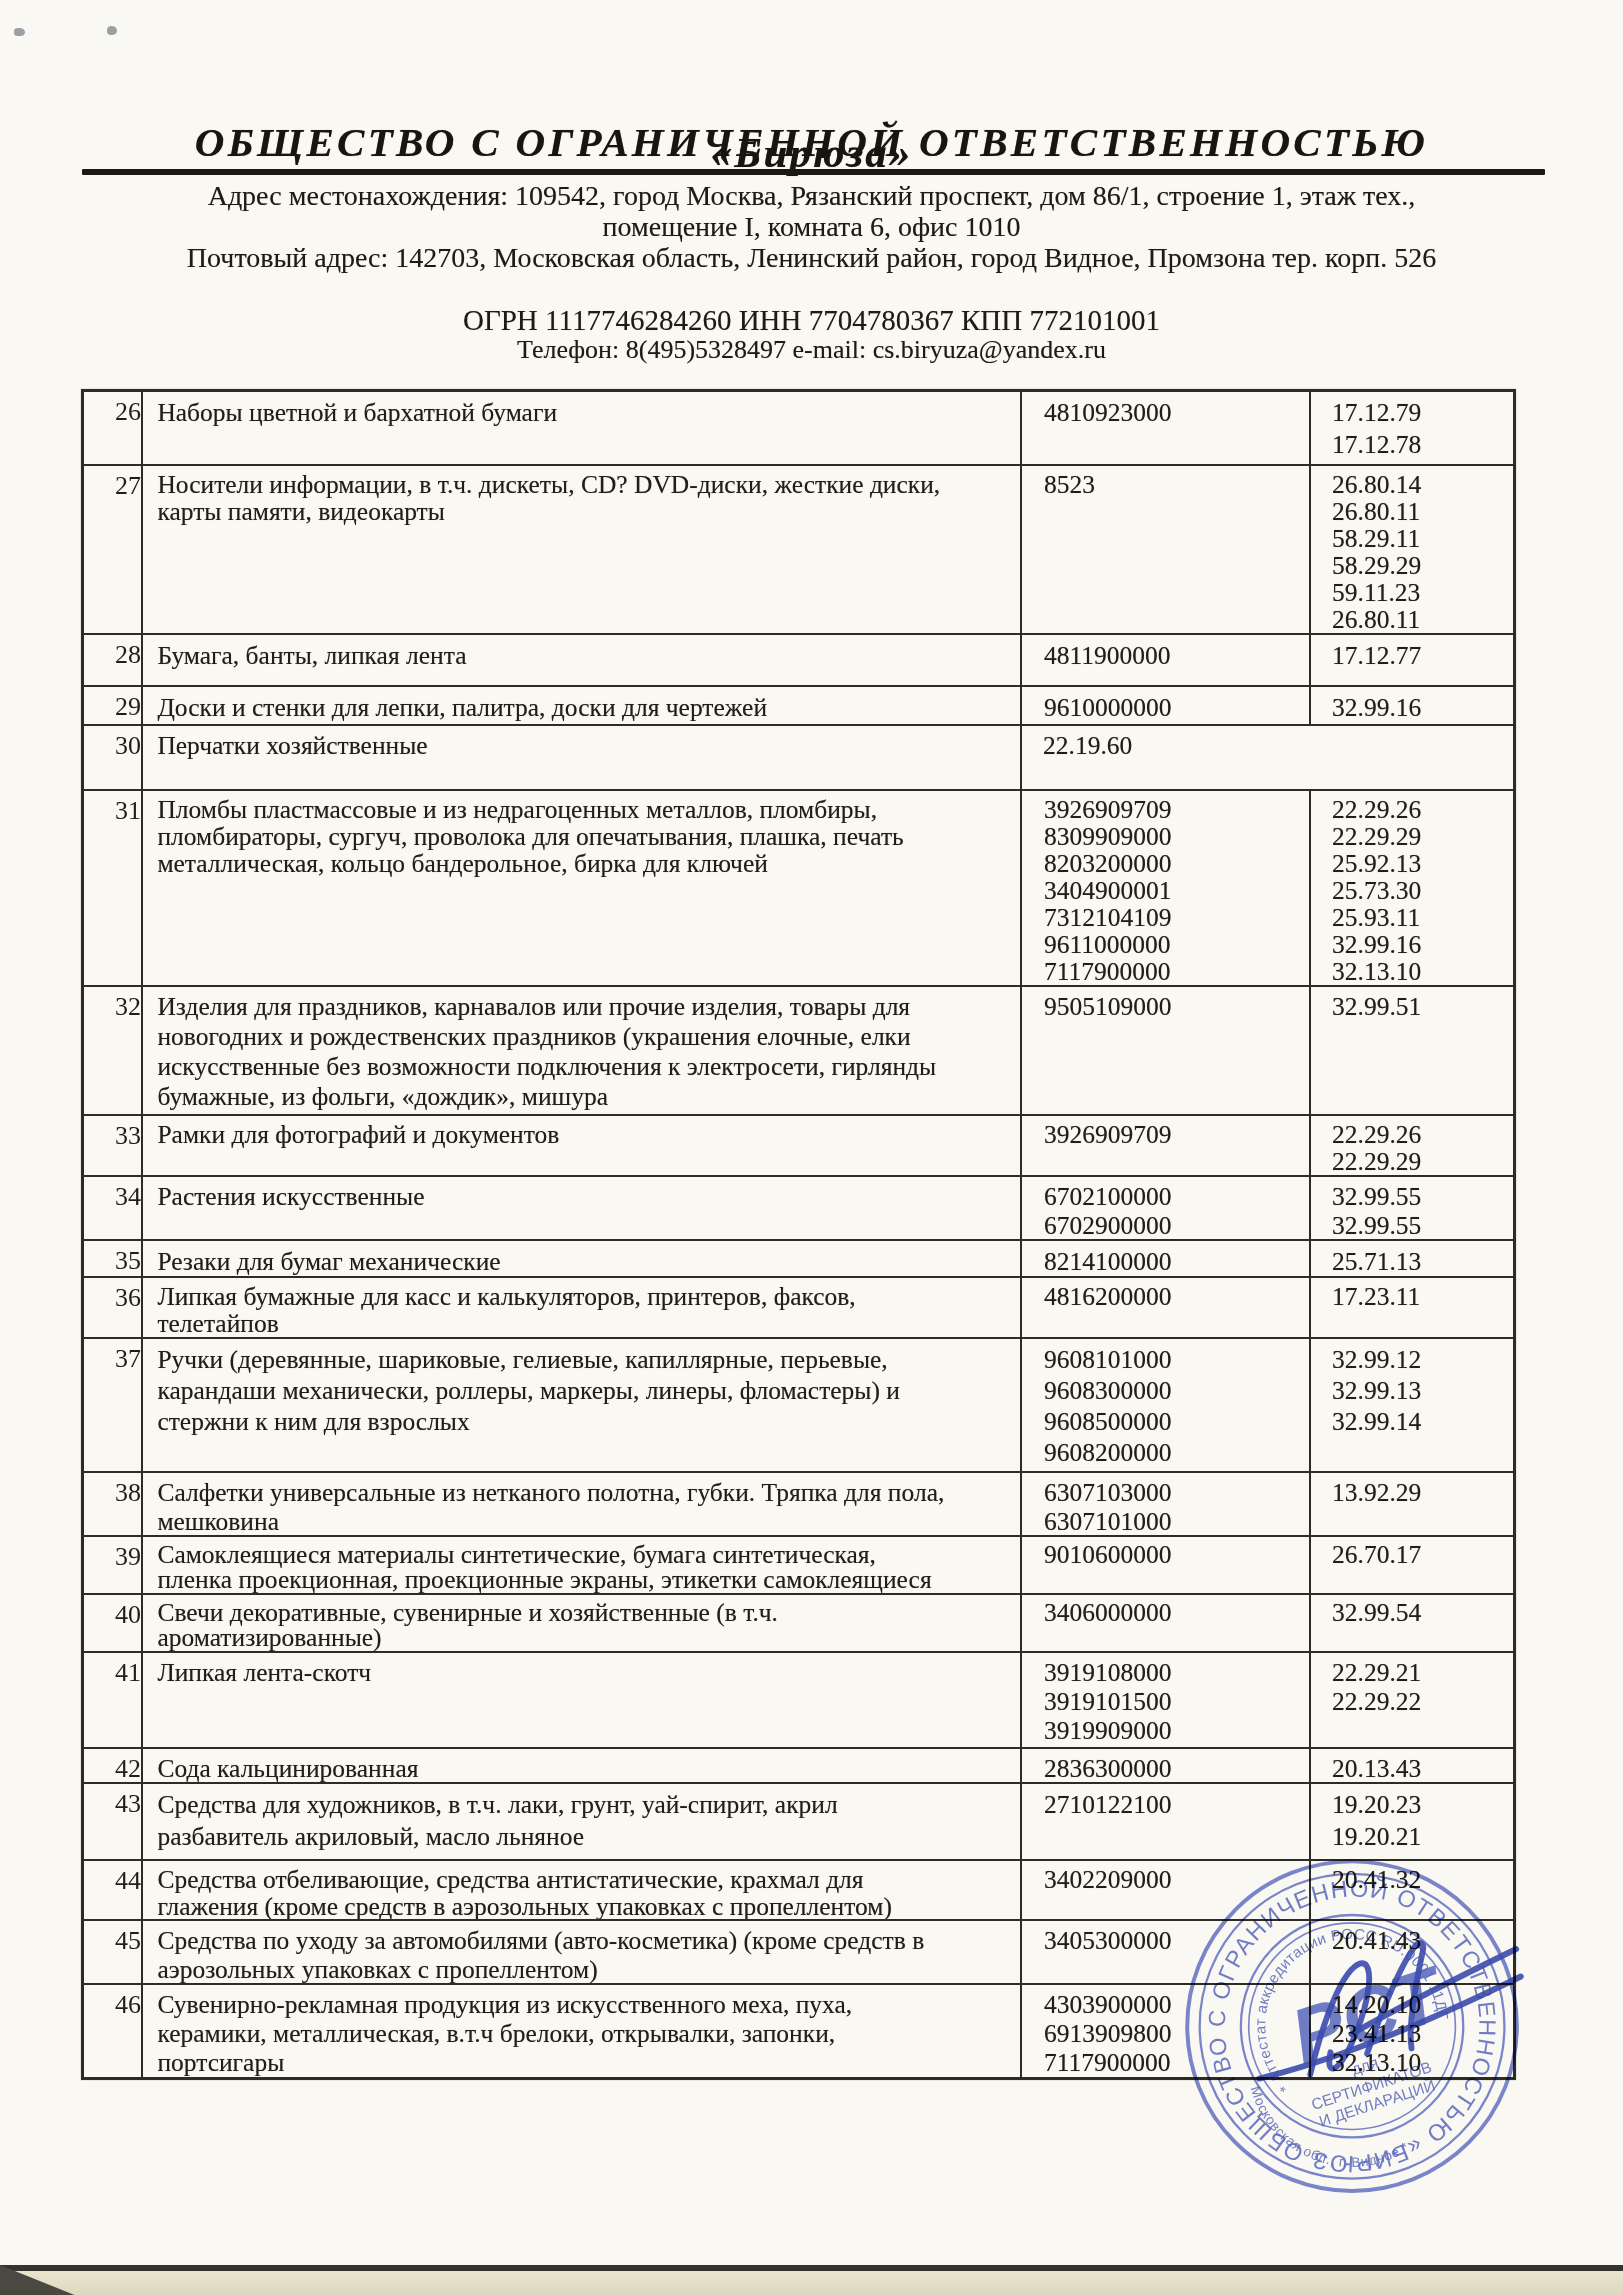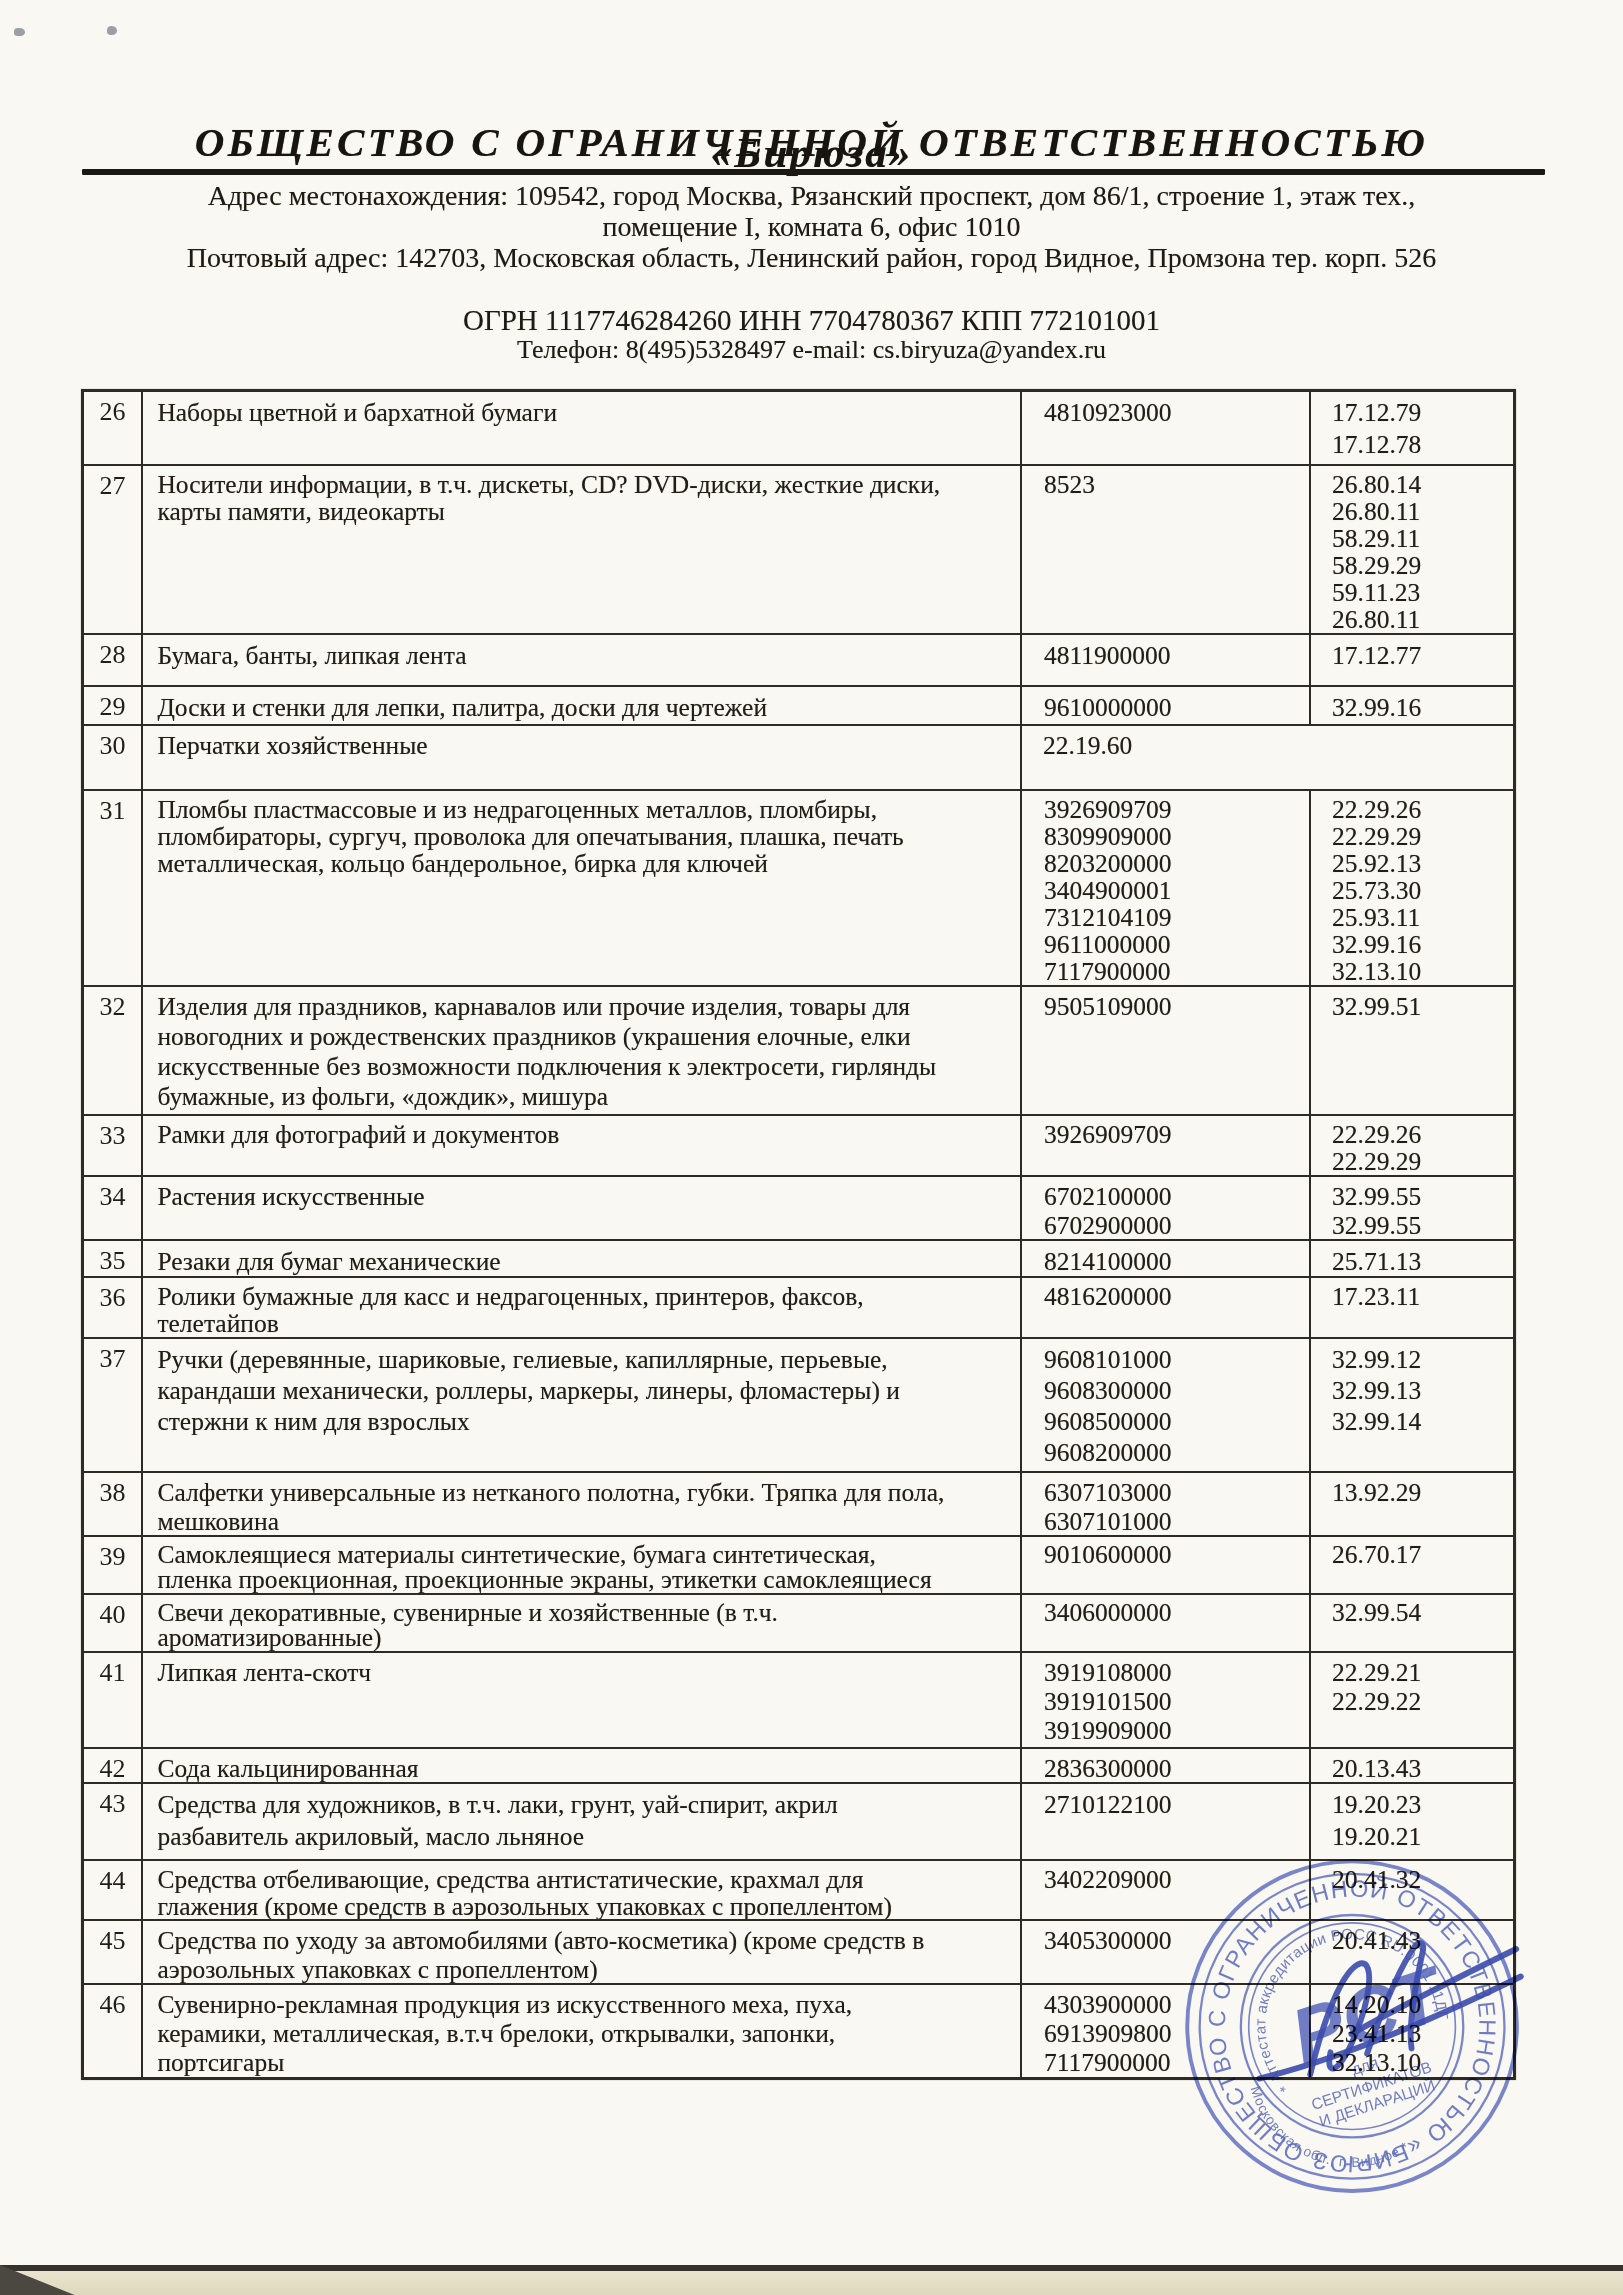--- a/index.html
+++ b/index.html
@@ -38,21 +38,21 @@
   .ptable{
     position:absolute;left:81px;top:389px;width:1435px;
     border:3.3px solid var(--tborder);
     display:flex;flex-direction:column;
     box-shadow:0 0 1.3px rgba(40,36,28,.35);
   }
   .trow{display:grid;grid-template-columns:57px 879px 289px auto;border-top:2.6px solid var(--tborder);}
   .trow:first-child{border-top:none;}
   .cell{overflow:visible;padding-top:4.6px;}
   .cell + .cell{border-left:2.6px solid var(--tborder);}
-  .cell-num{text-align:center;font-size:26px;line-height:30px;}
+  .cell-num{text-align:right;font-size:26px;line-height:30px;}
   .cell-desc{padding-left:14.4px;padding-right:5.2px;}
   .cell-code{padding-left:22px;}
   .cell-okpd{padding-left:21px;}
   .ln{
     white-space:nowrap;font-size:25.5px;height:var(--lh,29px);line-height:var(--lh,29px);
     text-shadow:0 0 0.7px rgba(25,20,12,.45);
   }
   
   .speck{position:absolute;background:var(--speck);border-radius:45% 55% 50% 40%;opacity:.85;}
   .speck-1{left:14.4px;top:27.5px;width:10.5px;height:8.5px;}
@@ -224,21 +224,21 @@
         <div class="cell cell-code">
           <div class="ln">8214100000</div>
         </div>
         <div class="cell cell-okpd">
           <div class="ln">25.71.13</div>
         </div>
       </div>
       <div class="trow" style="height: 61px; --lh: 27px;">
         <div class="cell cell-num">36</div>
         <div class="cell cell-desc">
-          <div class="ln">Ролики бумажные для касс и недрагоценных, принтеров, факсов,</div>
+          <div class="ln">Липкая бумажные для касс и калькуляторов, принтеров, факсов,</div>
           <div class="ln">телетайпов</div>
         </div>
         <div class="cell cell-code">
           <div class="ln">4816200000</div>
         </div>
         <div class="cell cell-okpd">
           <div class="ln">17.23.11</div>
         </div>
       </div>
       <div class="trow" style="height: 134px; --lh: 31px;">

